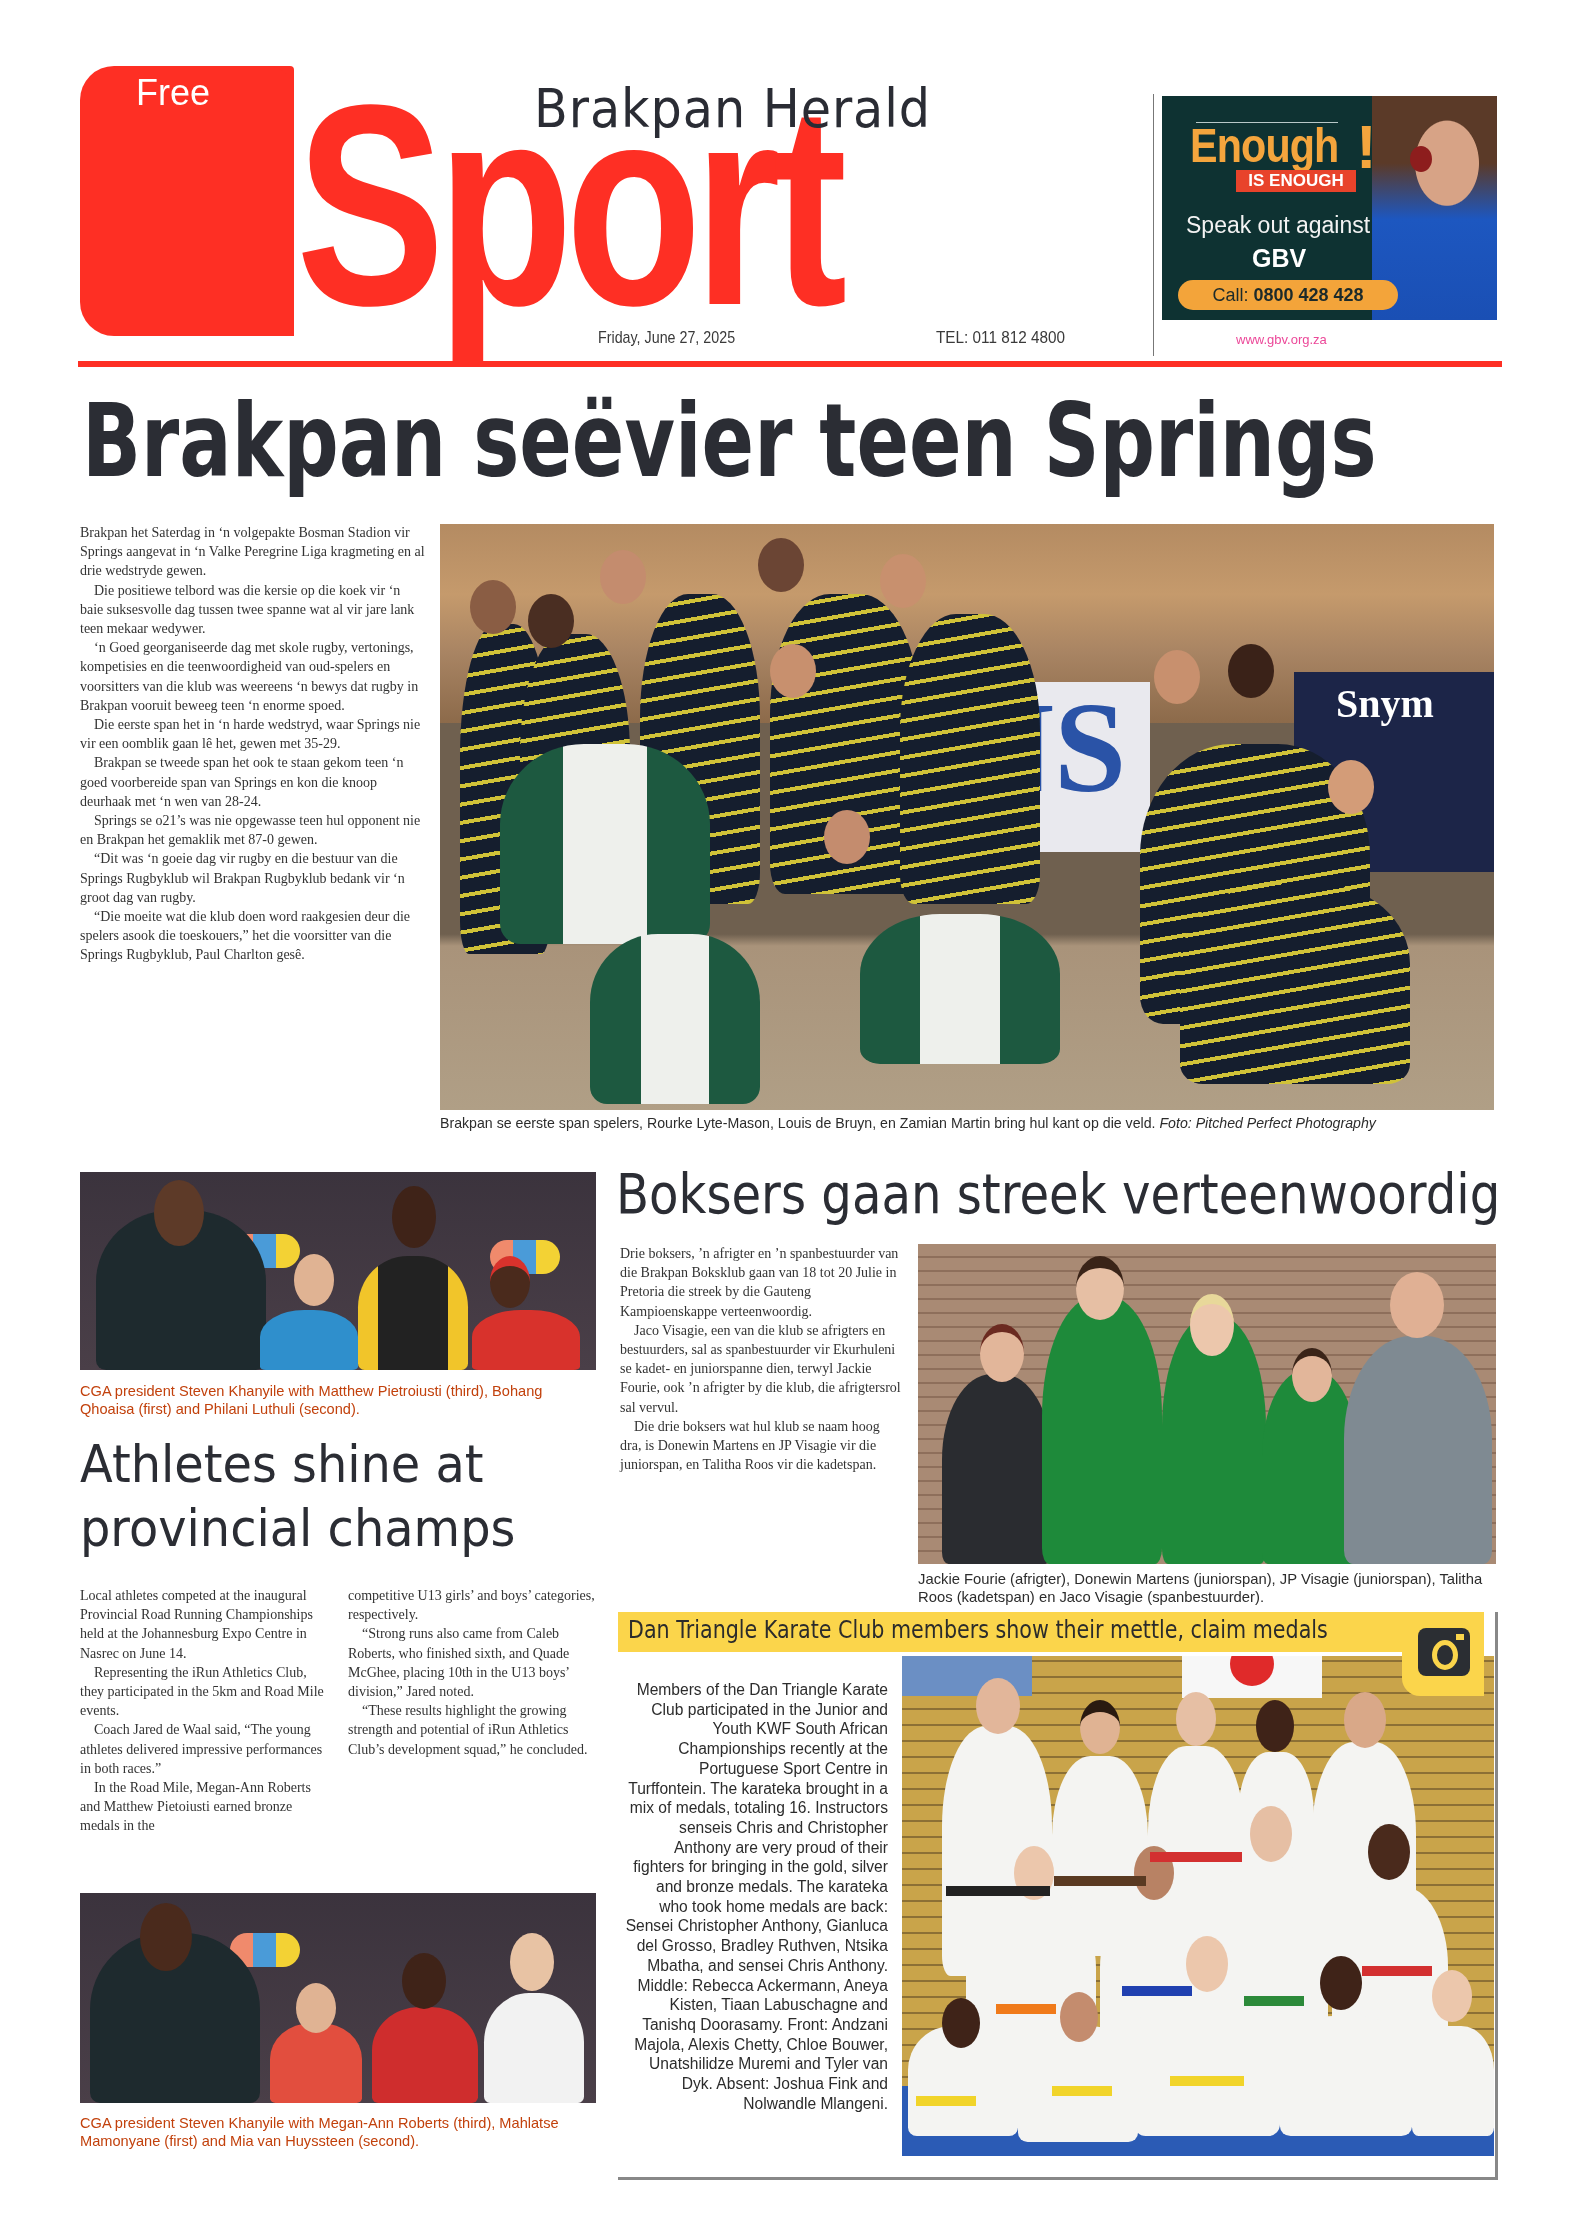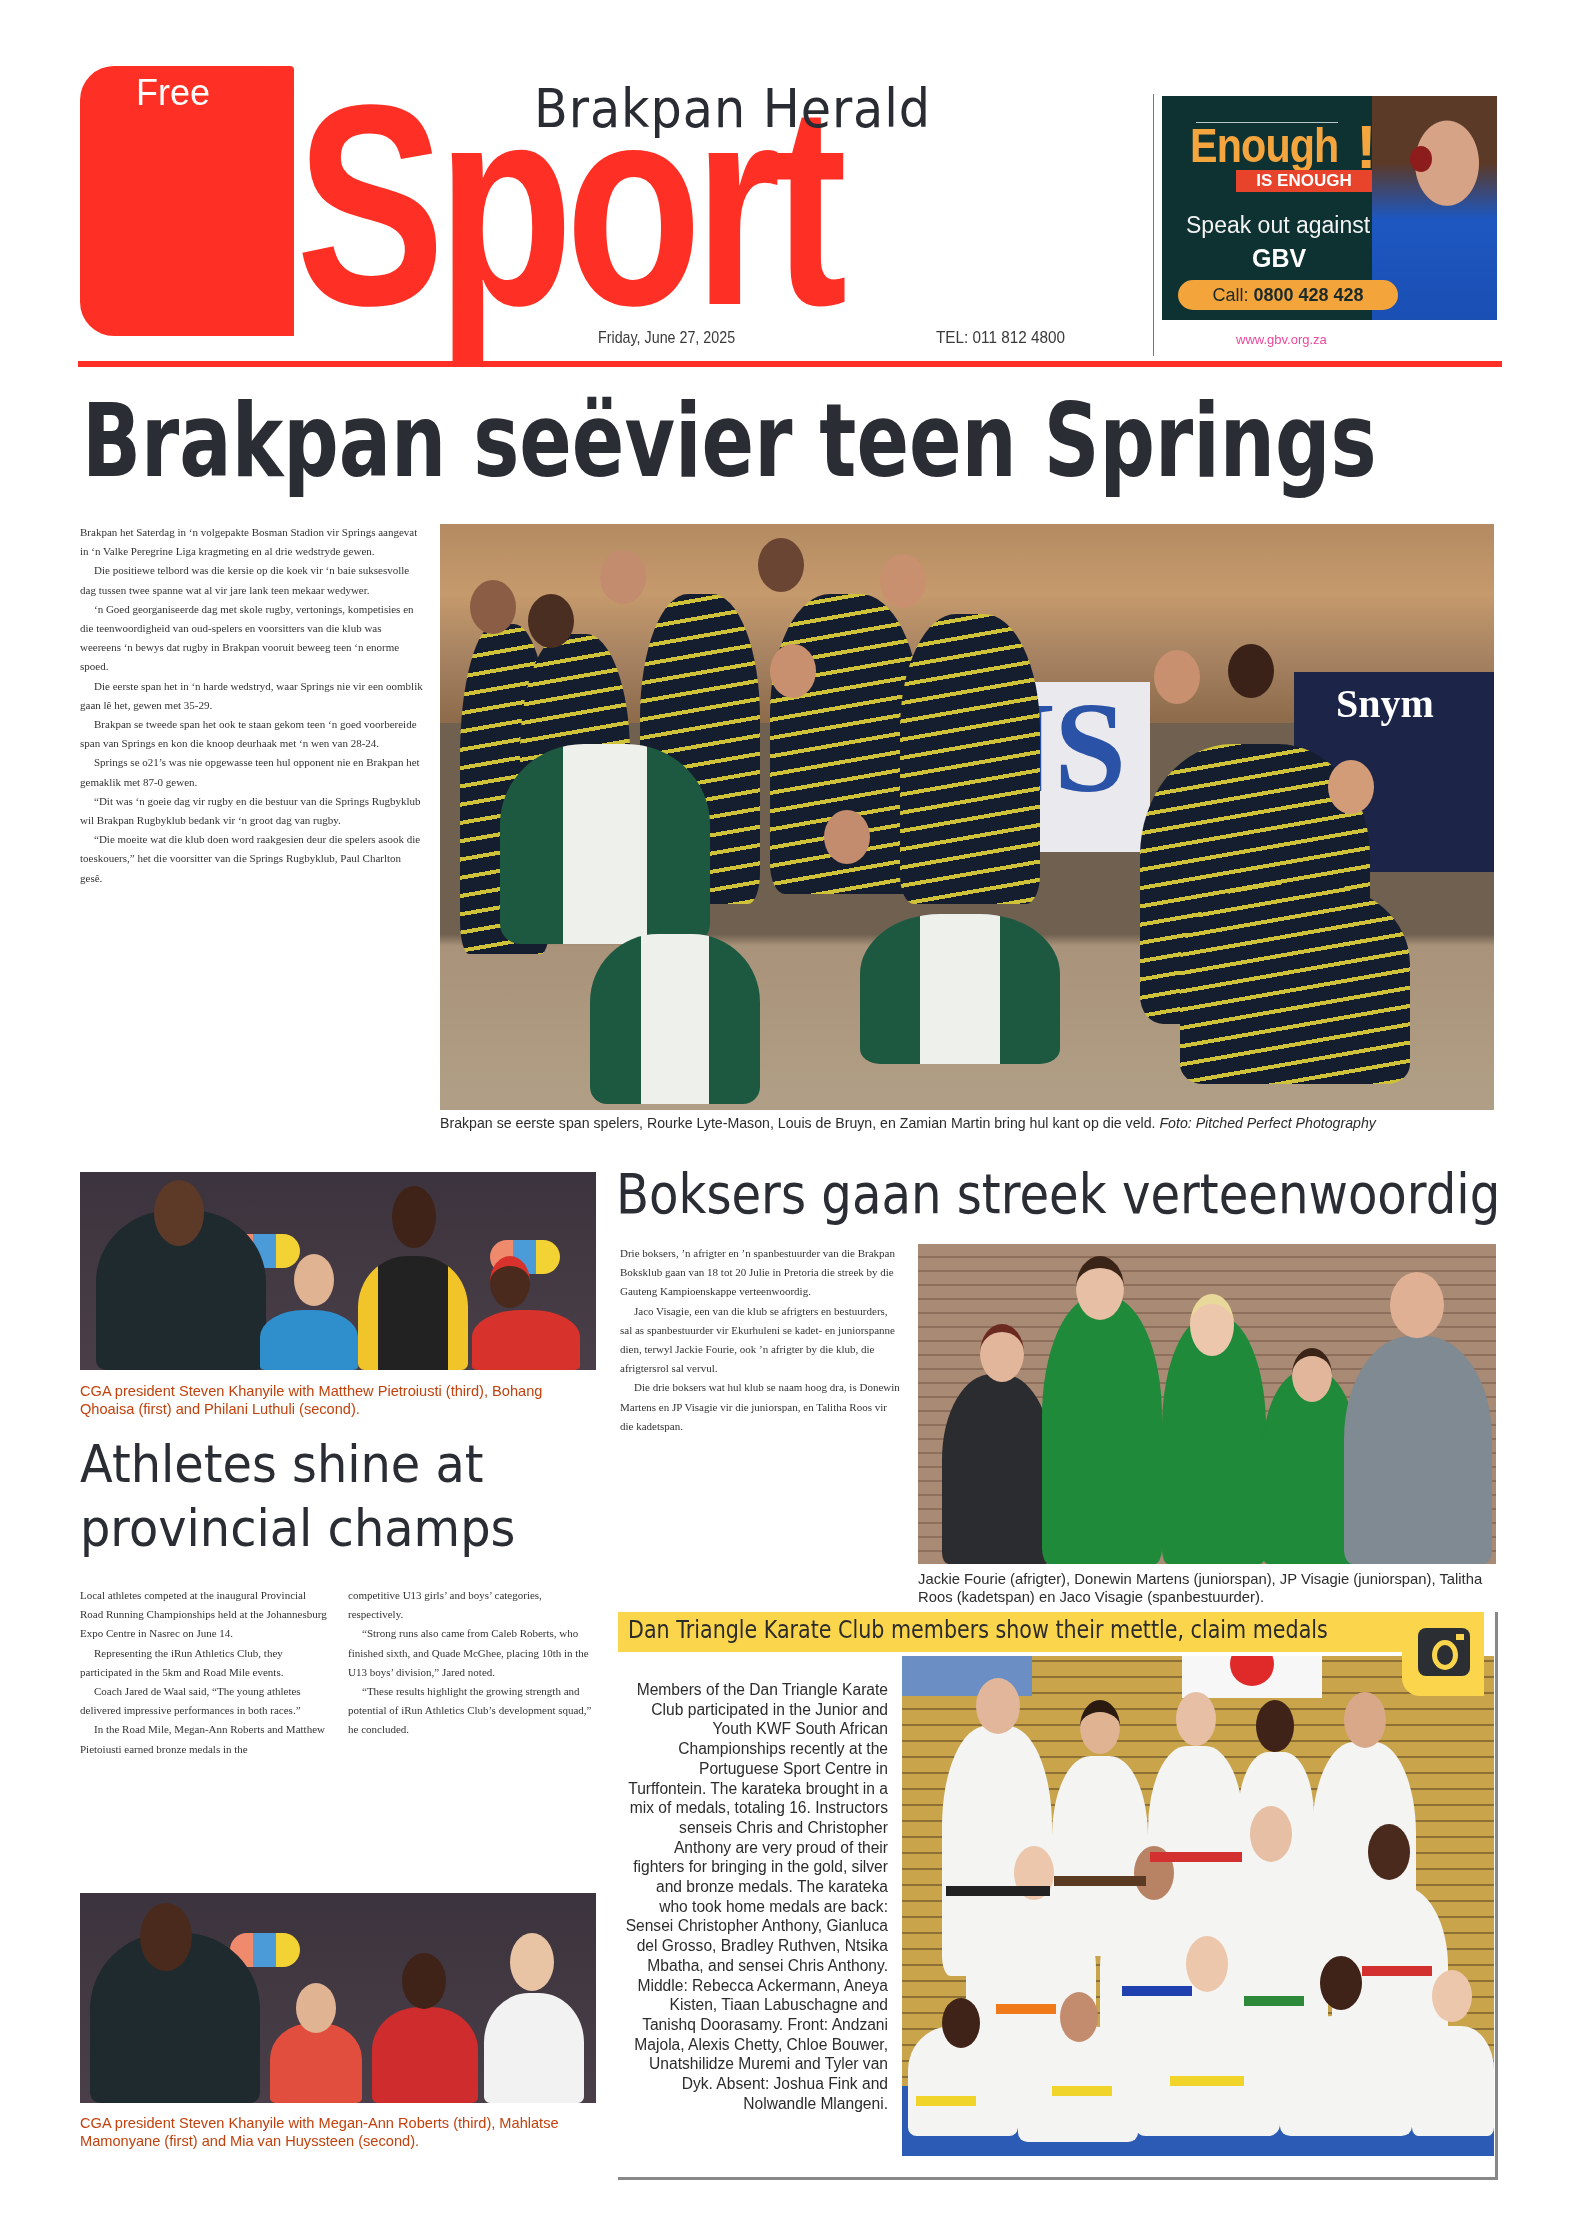--- a/index.html
+++ b/index.html
@@ -57,21 +57,21 @@
   .gbv-enough {
     position: absolute; left: 28px; top: 26px; font-family: "Liberation Sans", sans-serif;
     font-weight: 700; font-size: 48px; color: #f4a53d; letter-spacing: -1px; line-height: 1;
     transform: scaleX(0.86); transform-origin: left top;
   }
   .gbv-excl {
     position: absolute; left: 194px; top: 20px; font-family: "Liberation Sans", sans-serif;
     font-weight: 700; font-size: 62px; color: #f4a53d; line-height: 1;
   }
   .gbv-is-enough {
-    position: absolute; left: 74px; top: 74px; width: 136px; height: 22px; background: #e8432b;
+    position: absolute; left: 74px; top: 74px; width: 120px; height: 22px; background: #e8432b;
     color: #fff; font-family: "Liberation Sans", sans-serif; font-weight: 700; font-size: 17px;
     text-align: center; line-height: 22px;
   }
   .gbv-line1 { position: absolute; left: 34px; top: 26px; width: 142px; height: 1px; background: #b8c8c8; }
   .gbv-speak {
     position: absolute; left: 24px; top: 116px; font-family: "Liberation Sans", sans-serif;
     font-size: 23px; color: #f3f3f3; white-space: nowrap;
   }
   .gbv-gbv {
     position: absolute; left: 90px; top: 148px; font-family: "Liberation Sans", sans-serif;
@@ -89,21 +89,21 @@
 
   
   .main-headline {
     left: 82px; top: 382px; font-family: "DejaVu Sans", sans-serif; font-weight: 700;
     font-size: 102px; color: #2b2d34; letter-spacing: 0px; white-space: nowrap;
     transform: scaleX(0.76); transform-origin: left top; line-height: 1.15;
   }
 
   
   .body-text {
-    font-family: "Liberation Serif", serif; font-size: 11px; line-height: 19.2px; color: #333;
+    font-family: "Liberation Serif", serif; font-size: 14px; line-height: 19.2px; color: #333;
   }
   .body-text p { text-indent: 0; }
   .body-text p + p { text-indent: 14px; }
 
   .rugby-col { left: 80px; top: 523px; width: 345px; }
 
   
   .photo { overflow: hidden; }
   .rugby-photo {
     left: 440px; top: 524px; width: 1054px; height: 586px;

